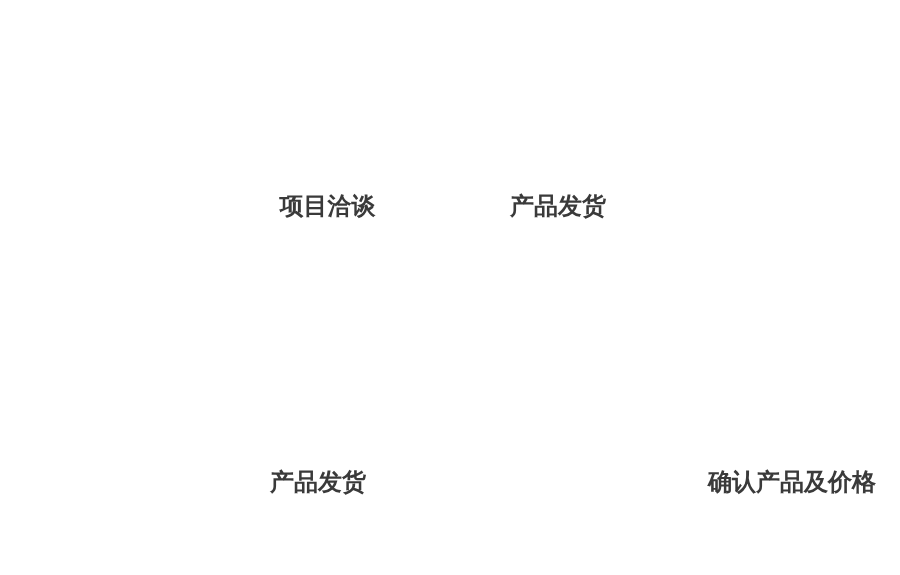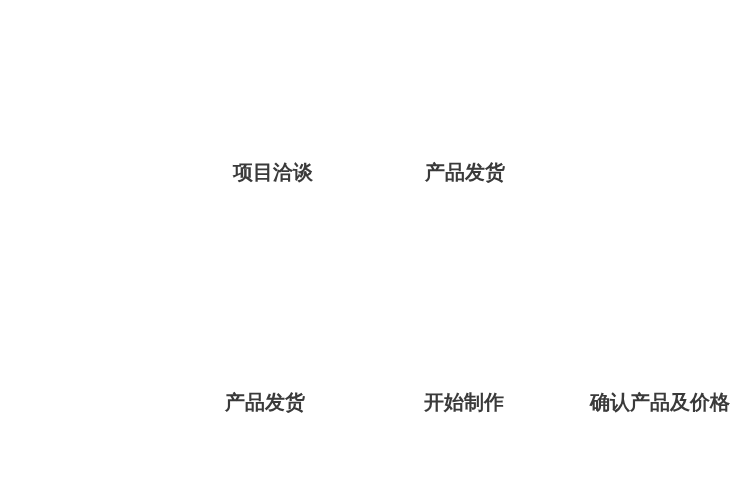--- a/index.html
+++ b/index.html
@@ -40,17 +40,16 @@
 <div class="canvas">
 
 
   <span class="step-label pos-t2">项目洽谈</span>
 
   <span class="step-label pos-t3">产品发货</span>
 
 
   <span class="step-label pos-b1">产品发货</span>
 
-  <span class="step-label pos-b2">开始制作</span>
 
   <span class="step-label pos-b3">确认产品及价格</span>
 
 </div>
 
 </body></html>

